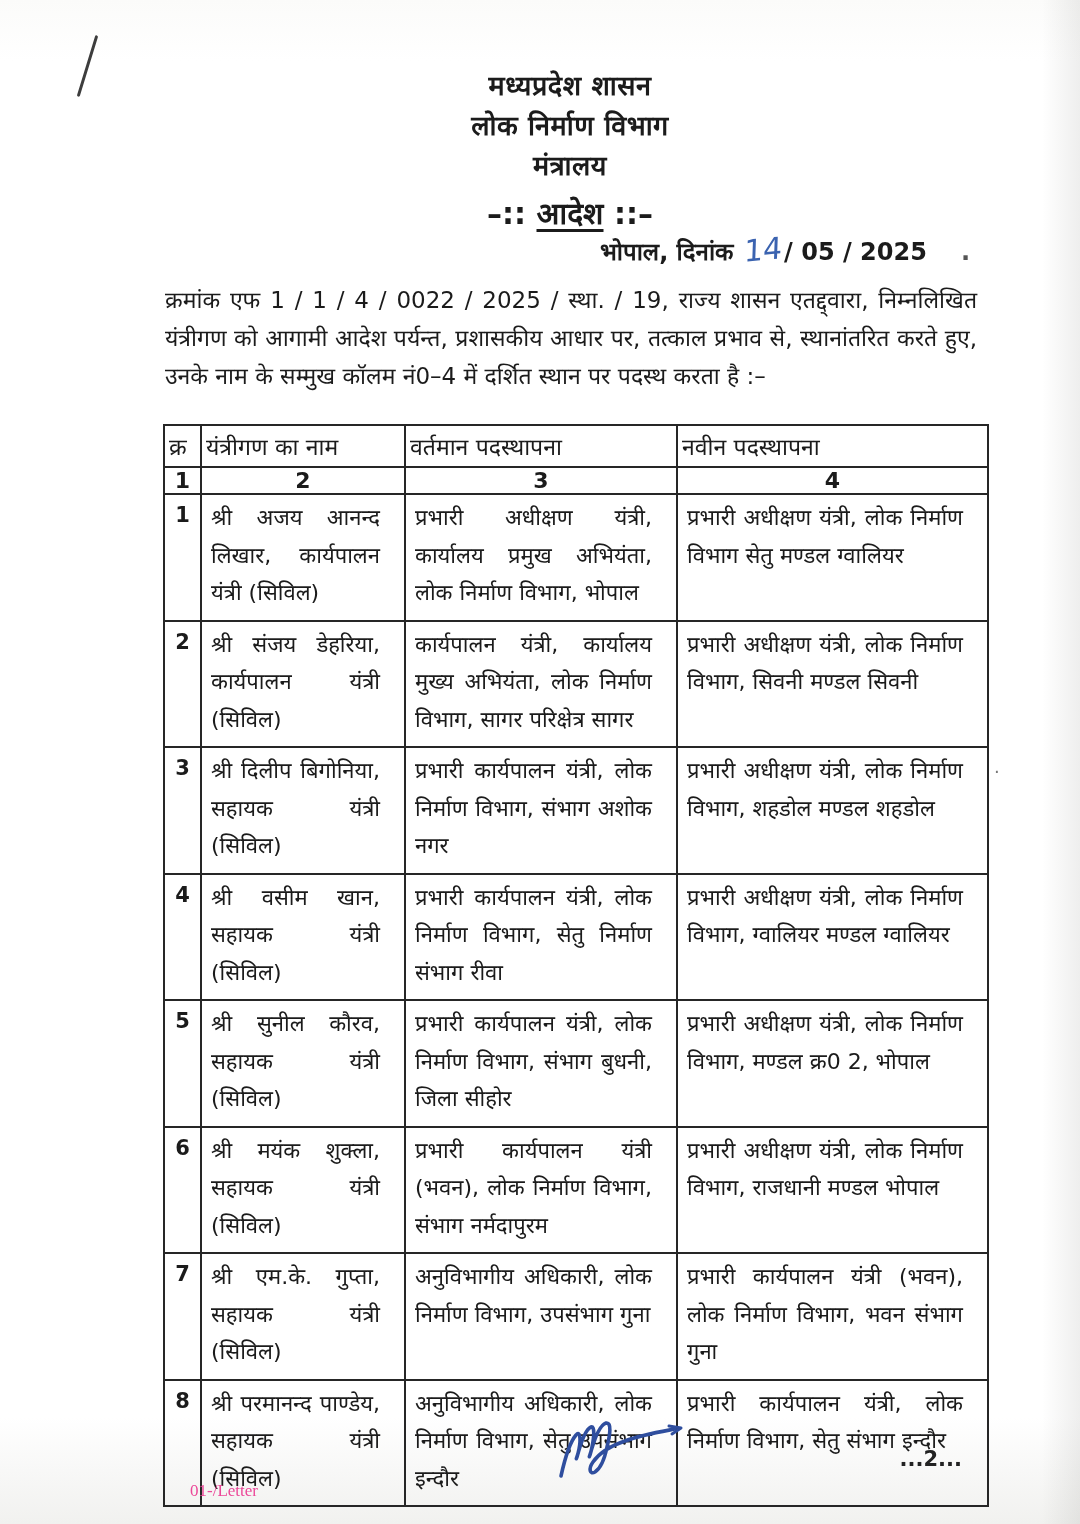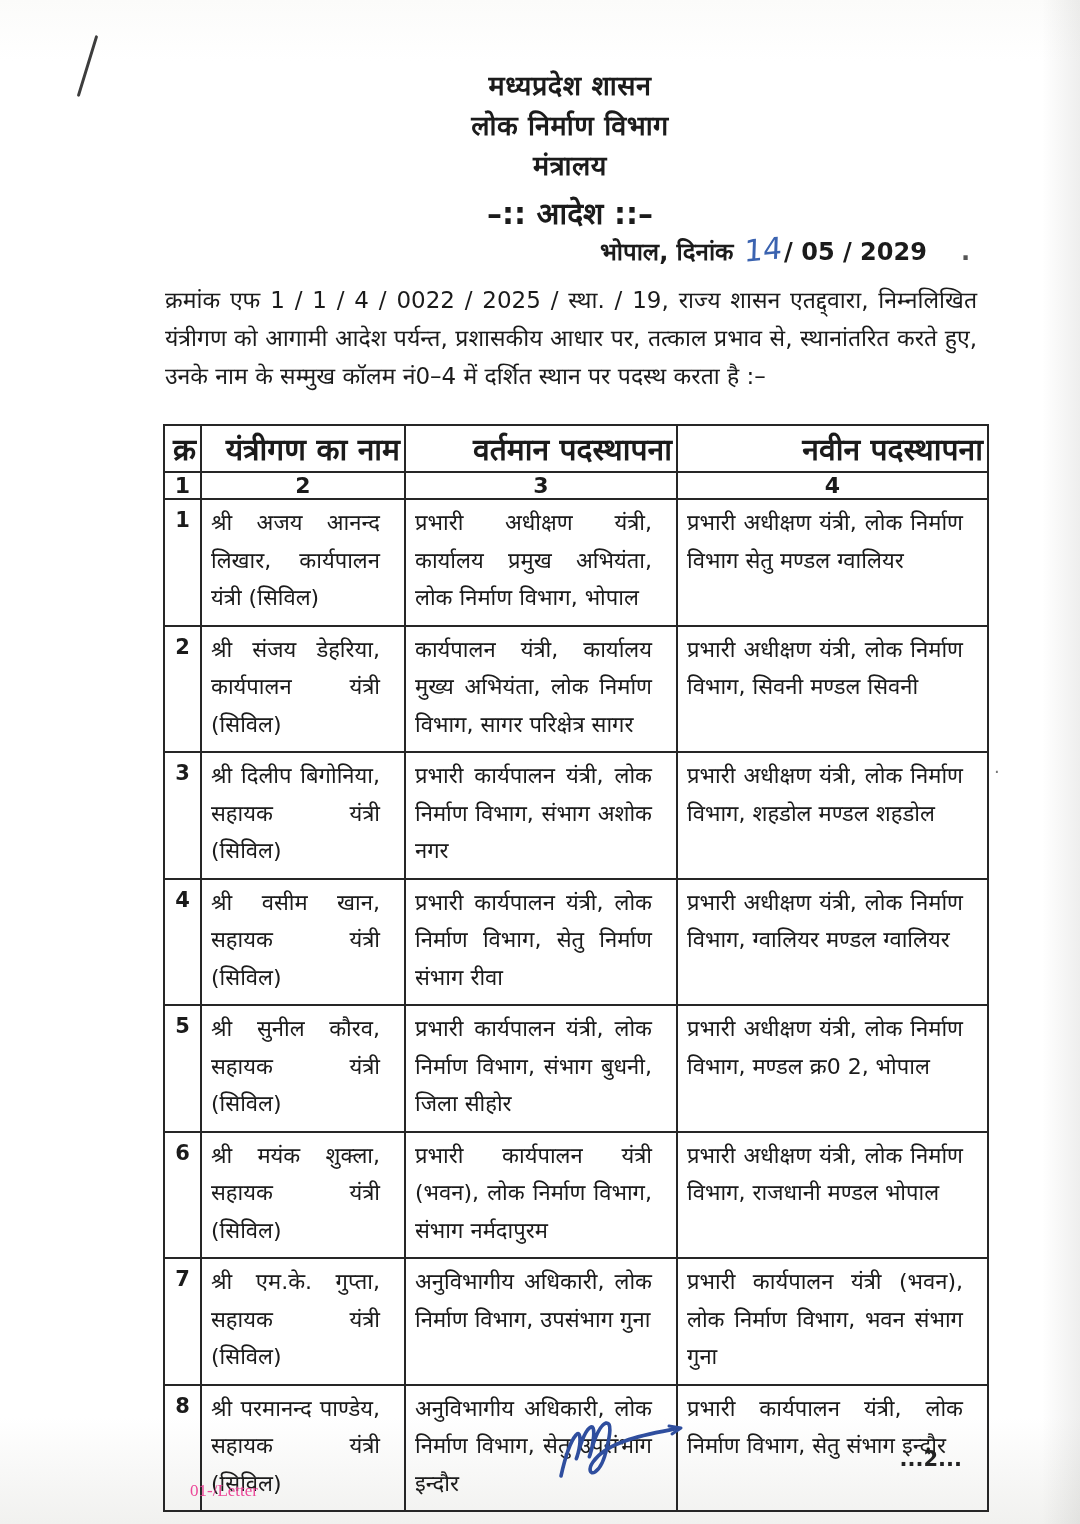--- a/index.html
+++ b/index.html
@@ -31,21 +31,21 @@
     text-align: center;
   }
   .header-line {
     font-size: 27px; font-weight: bold; line-height: 40px;
     letter-spacing: 0.5px;
   }
   .order-title {
     position: absolute; left: 30px; top: 192px; width: 1080px;
     text-align: center; font-size: 30px; font-weight: bold;
   }
-  .order-title .underlined { text-underline-offset: 5px; }
+  .order-title .underlined { text-decoration: underline; text-underline-offset: 5px; }
   .date-line {
     position: absolute; right: 110px; top: 232px;
     font-size: 24px; font-weight: bold; white-space: nowrap;
   }
   .hand-day {
     color: #3b63b0;
     font-size: 30px;
     display: inline-block;
     transform: rotate(-5deg) skewX(-7deg);
     margin: 0 2px;
@@ -65,22 +65,22 @@
     table-layout: fixed;
   }
   table.order-table th, table.order-table td {
     border: 2px solid #262626;
   }
   col.c-sn   { width: 37px; }
   col.c-name { width: 204px; }
   col.c-cur  { width: 272px; }
   col.c-new  { width: 311px; }
   th.head-cell {
-    font-size: 30px; font-weight: bold; height: 42px;
-    text-align: right; padding: 2px 4px;
+    font-size: 23px; font-weight: normal; height: 42px;
+    text-align: left; padding: 2px 4px;
   }
   td.num-cell {
     font-size: 22px; font-weight: bold; height: 25px;
     text-align: center; padding: 0 4px;
   }
   td.sn-cell {
     font-size: 21px; font-weight: bold;
     text-align: center; vertical-align: top; padding-top: 8px;
   }
   td.text-cell {
@@ -112,21 +112,21 @@
 <div class="pen-slash"></div>
 
 <div class="header-block">
   <div class="header-line">मध्यप्रदेश शासन</div>
   <div class="header-line">लोक निर्माण विभाग</div>
   <div class="header-line">मंत्रालय</div>
 </div>
 
 <div class="order-title"><span>–:: </span><span class="underlined">आदेश</span><span> ::–</span></div>
 
-<div class="date-line"><span>भोपाल, दिनांक</span> <span class="hand-day">14</span><span>/ 05 / 2029</span><span class="date-dot">.</span></div>
+<div class="date-line"><span>भोपाल, दिनांक</span> <span class="hand-day">14</span><span>/ 05 / 2025</span><span class="date-dot">.</span></div>
 
 <div class="intro"><span class="ref">क्रमांक एफ  1 / 1 / 4 / 0022 / 2025 / स्था. / 19,</span><span> राज्य शासन एतद्द्वारा, निम्नलिखित यंत्रीगण को आगामी आदेश पर्यन्त, प्रशासकीय आधार पर, तत्काल प्रभाव से, स्थानांतरित करते हुए, उनके नाम के सम्मुख कॉलम नं0–4 में दर्शित स्थान पर पदस्थ करता है :–</span></div>
 
 <table class="order-table">
   <colgroup>
       <col class="c-sn">
       <col class="c-name">
       <col class="c-cur">
       <col class="c-new">
     </colgroup>

